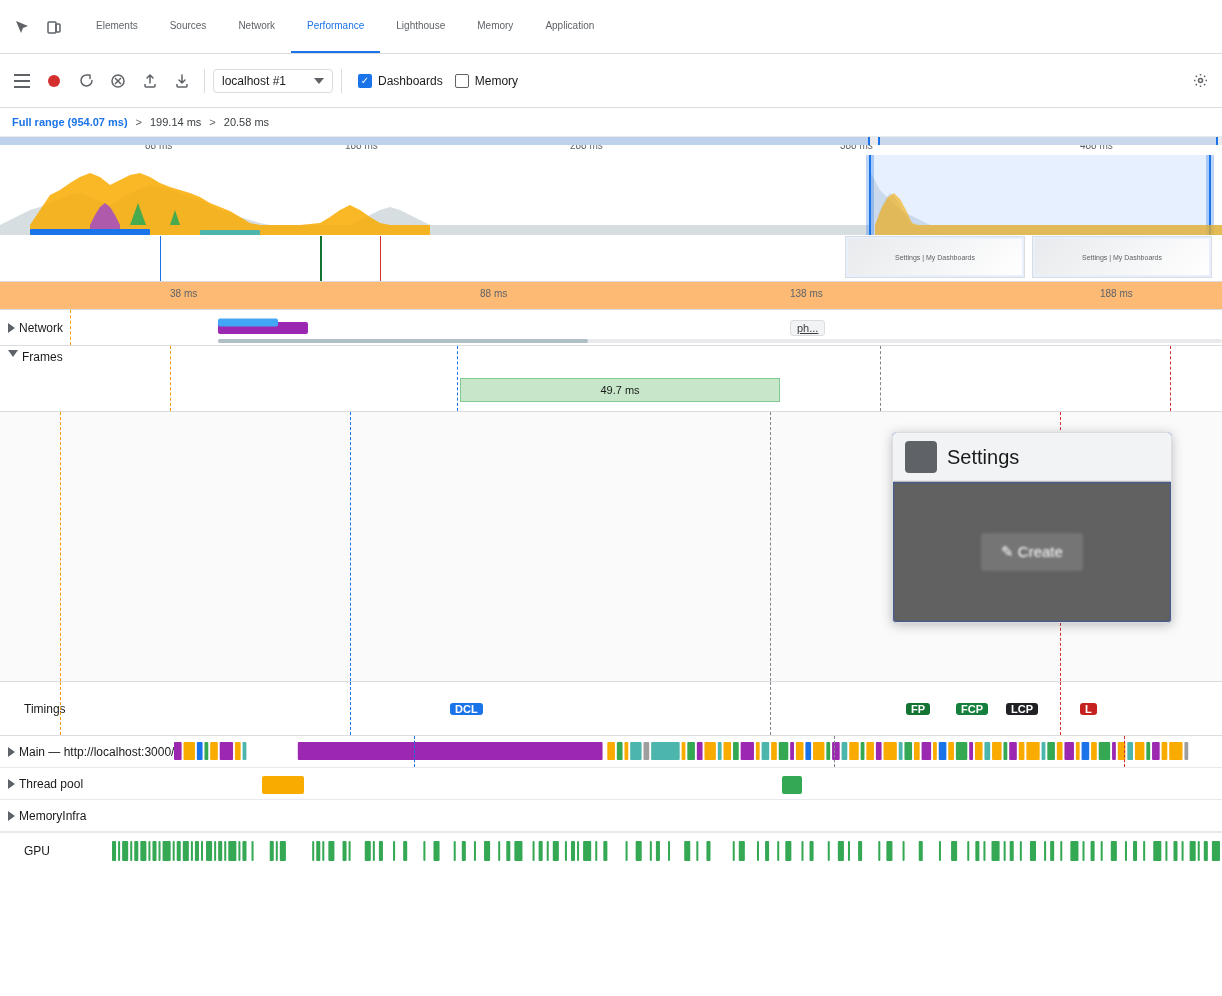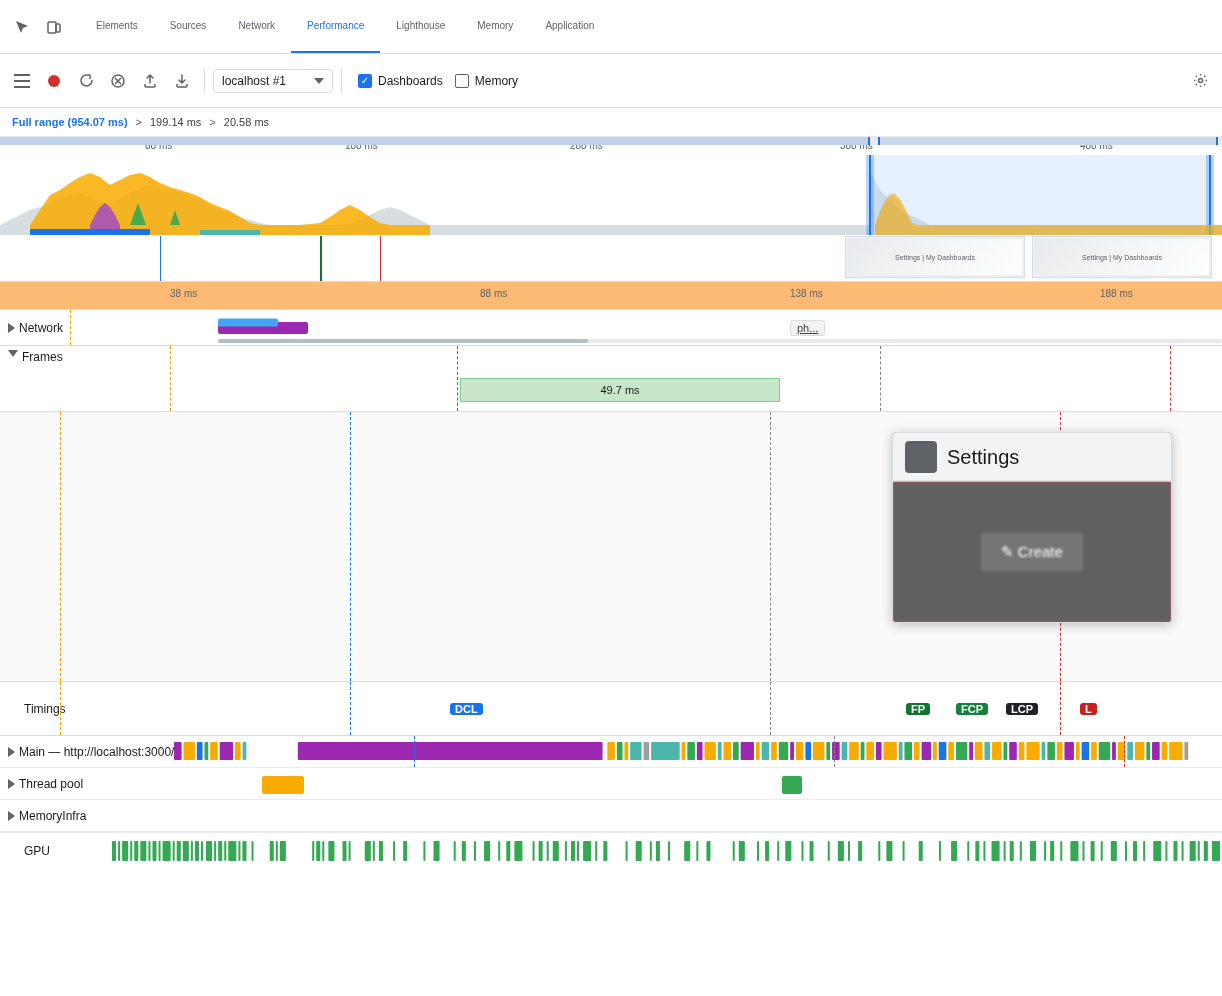--- a/index.html
+++ b/index.html
@@ -554,21 +554,21 @@
 
   <div style="min-width:110px; padding-left:8px; padding-top:8px; font-size:12px; color:#5f6368;"></div>
 
   <div style="flex:1; position:relative;">
 
     <div class="marker-line marker-dashed marker-orange-dashed" style="left:-50px;"></div>
     <div class="marker-line marker-dashed marker-blue-dashed" style="left:240px;"></div>
     <div class="marker-line marker-dashed marker-gray-dashed" style="left:660px;"></div>
     <div class="marker-line marker-dashed marker-red-dashed" style="left:950px;"></div>
 
-    <div class="frame-screenshot" style="position:absolute; right:50px; top:20px; width:280px; background:#ef4444; box-shadow:0 2px 12px rgba(0,0,0,0.25); border-radius:4px; overflow:hidden;">
+    <div class="frame-screenshot" style="position:absolute; right:50px; top:20px; width:280px; background:#1d4ed8; box-shadow:0 2px 12px rgba(0,0,0,0.25); border-radius:4px; overflow:hidden;">
 
       <div style="display:flex; align-items:center; gap:10px; padding:8px 12px; background:#f1f3f4; border-bottom:1px solid #e8eaed;">
         <div style="width:32px; height:32px; background:#5f6368; border-radius:4px;"></div>
         <span style="font-size:20px; font-weight:400; color:#1a1a1a;">Settings</span>
       </div>
 
       <div style="background:#616161; padding:16px; height:140px; display:flex; align-items:center; justify-content:center; filter:blur(1px);">
         <div style="background:#757575; color:#fff; padding:10px 20px; border-radius:4px; font-size:15px; display:flex; align-items:center; gap:6px;">
           <span>✎ Create</span>
         </div>

